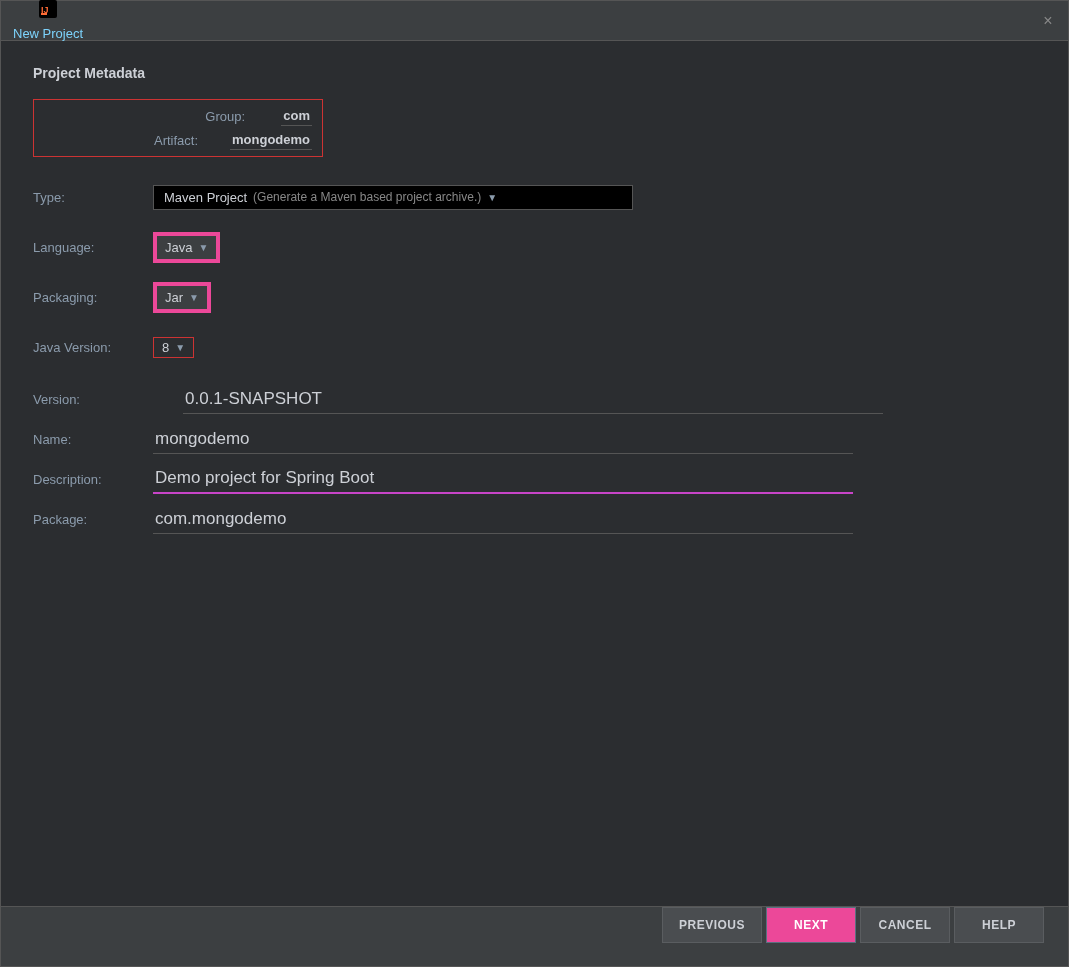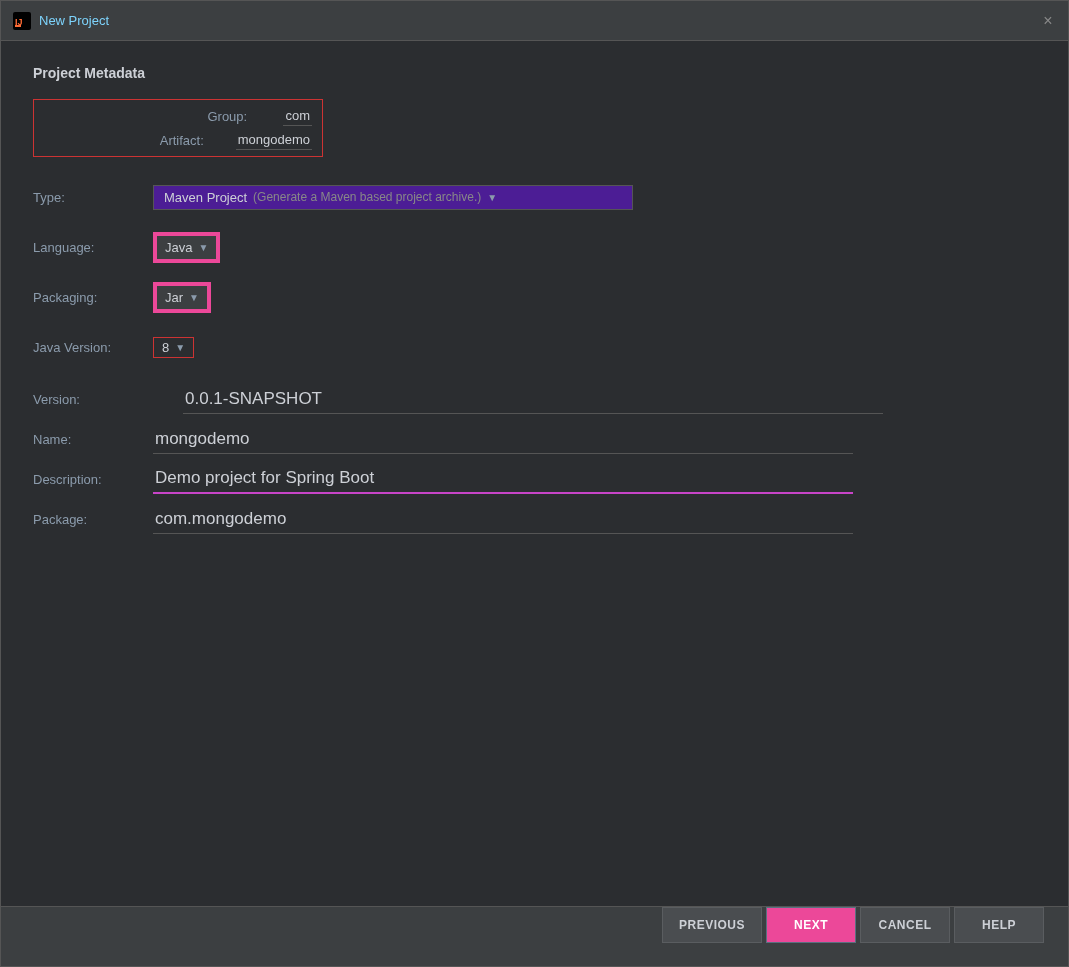--- a/index.html
+++ b/index.html
@@ -33,20 +33,21 @@
       justify-content: space-between;
       padding: 0 12px;
       border-bottom: 1px solid #555;
       flex-shrink: 0;
     }
 
     .title-bar-left {
       display: flex;
       align-items: center;
       gap: 8px;
+      flex-direction: column;
     }
 
     .title-text {
       color: #7dd3fc;
       font-size: 13px;
     }
 
     .close-btn {
       width: 16px;
       height: 16px;
@@ -122,21 +123,21 @@
       border: 4px solid #ec4899;
       padding: 4px 8px;
       cursor: pointer;
       gap: 6px;
     }
 
     .dropdown-wrapper-wide {
       min-width: 480px;
       display: inline-flex;
       align-items: center;
-      background: #4c1d95;
+      background: #000000;
       border: 1px solid #555;
       padding: 4px 10px;
       cursor: pointer;
       gap: 6px;
     }
 
     .dropdown-arrow {
       font-size: 10px;
       color: #8b9bac;
     }
@@ -200,20 +201,21 @@
       font-size: 13px;
       flex-shrink: 0;
     }
 
     .ga-value {
       color: #cdd0d6;
       font-size: 13px;
       flex: 1;
       border-bottom: 1px solid #555;
       padding: 2px 2px;
+      font-weight: bold;
     }
 
     .java-version-box {
       border: 1.5px solid #cc3333;
       display: inline-flex;
       align-items: center;
       padding: 2px 4px;
     }
   </style>
 </head>

